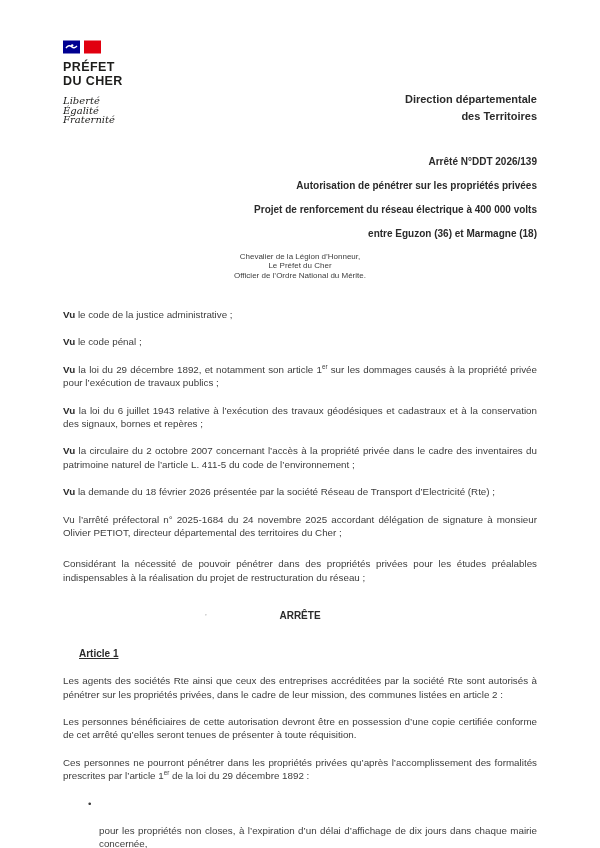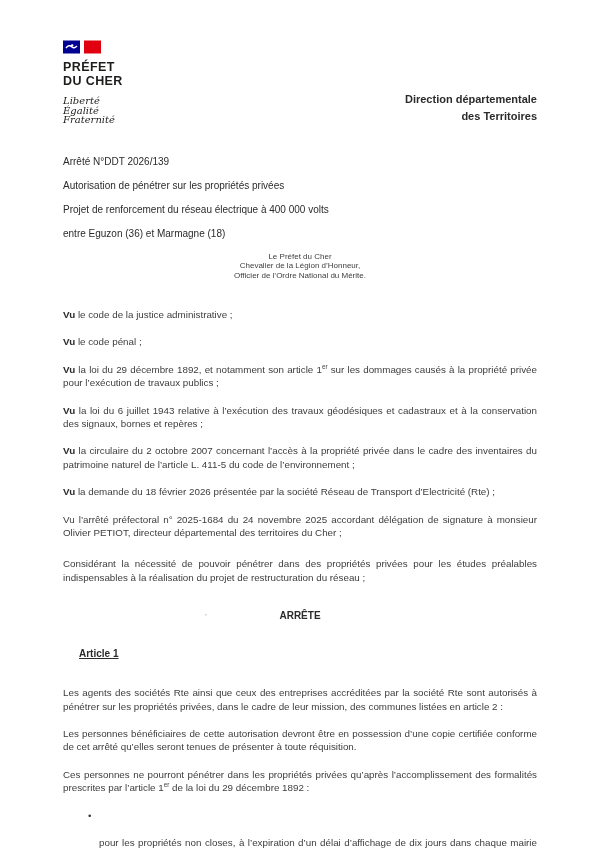--- a/index.html
+++ b/index.html
@@ -40,22 +40,22 @@
     text-align: right;
     font-weight: bold;
     font-size: 11px;
     line-height: 17px;
     color: #2b2b2b;
     margin-top: 16px;
   }
 
   
   .title-block {
-    text-align: left;
-    font-weight: normal;
+    text-align: right;
+    font-weight: bold;
     font-size: 10px;
     color: #2b2b2b;
     margin-top: 31px;
   }
   .title-block div { margin-bottom: 13px; }
 
   
   .prefect-block {
     text-align: center;
     font-size: 8px;
@@ -93,21 +93,21 @@
     color: #9a9a9a;
   }
   .article-heading {
     font-weight: bold;
     text-decoration: underline;
     font-size: 10px;
     color: #2b2b2b;
     margin: 24px 0 0 16px;
     text-align: left;
   }
-  .first-after-heading { margin-top: 26px; }
+  .first-after-heading { margin-top: 14px; }
 
   .bullet-item { display: flex; padding-left: 25px; margin: 0; }
   .bullet-marker { flex: none; width: 11px; color: #3d3d3d; }
   .bullet-text { flex: 1; text-align: justify; margin-top: 27px; }
 </style>
 </head>
 <body>
 
 <div class="page">
 
@@ -136,22 +136,22 @@
   </div>
 
   <div class="title-block">
     <div>Arrêté N°DDT 2026/139</div>
     <div>Autorisation de pénétrer sur les propriétés privées</div>
     <div>Projet de renforcement du réseau électrique à 400 000 volts</div>
     <div>entre Eguzon (36) et Marmagne (18)</div>
   </div>
 
   <div class="prefect-block">
+    <div>Chevalier de la Légion d’Honneur,</div>
     <div>Le Préfet du Cher</div>
-    <div>Chevalier de la Légion d’Honneur,</div>
     <div>Officier de l’Ordre National du Mérite.</div>
   </div>
 
   <div class="body-text">
 
     <p class="para"><span class="lead">Vu</span><span> le code de la justice administrative ;</span></p>
 
     <p class="para"><span class="lead">Vu</span><span> le code pénal ;</span></p>
 
     <p class="para"><span class="lead">Vu</span><span> la loi du 29 décembre 1892, et notamment son article 1</span><sup>er</sup><span> sur les dommages causés à la propriété privée pour l’exécution de travaux publics ;</span></p>

